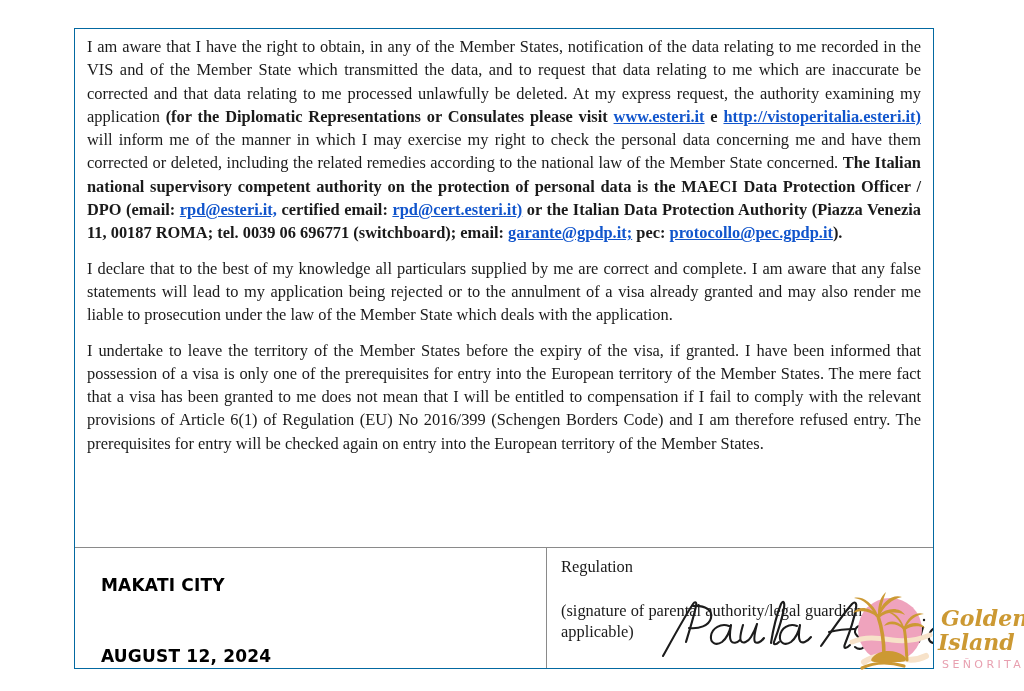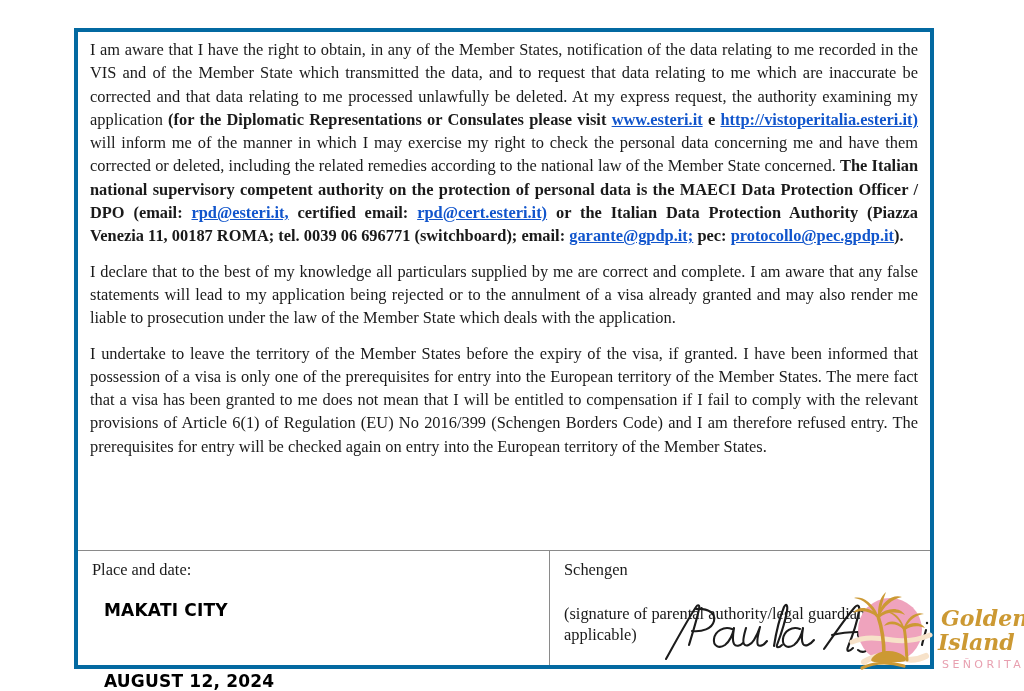--- a/index.html
+++ b/index.html
@@ -20,21 +20,21 @@
     background: #ffffff;
   }
 
   
   #doc-frame {
     position: absolute;
     left: 74px;
     top: 28px;
     width: 860px;
     height: 641px;
-    border: 4px solid #0369a1;
+    border: 1px solid #0369a1;
     background: #ffffff;
   }
 
   
   #declaration-body {
     position: absolute;
     left: 0;
     top: 0;
     right: 0;
     height: 519px;
@@ -143,27 +143,26 @@
 
     <div id="declaration-body">
       <p class="para"><span>I am aware that I have the right to obtain, in any of the Member States, notification of the data relating to me recorded in the VIS and of the Member State which transmitted the data, and to request that data relating to me which are inaccurate be corrected and that data relating to me processed unlawfully be deleted. At my express request, the authority examining my application </span><b>(for the Diplomatic Representations or Consulates please visit </b><a class="doc-link" href="#">www.esteri.it</a><b> e </b><a class="doc-link" href="#">http://vistoperitalia.esteri.it)</a><span> will inform me of the manner in which I may exercise my right to check the personal data concerning me and have them corrected or deleted, including the related remedies according to the national law of the Member State concerned. </span><b>The Italian national supervisory competent authority on the protection of personal data is the MAECI Data Protection Officer / DPO (email: </b><a class="doc-link" href="#">rpd@esteri.it,</a><b> certified email: </b><a class="doc-link" href="#">rpd@cert.esteri.it)</a><b> or the Italian Data Protection Authority (Piazza Venezia 11, 00187 ROMA; tel. 0039 06 696771 (switchboard); email: </b><a class="doc-link" href="#">garante@gpdp.it;</a><b> pec: </b><a class="doc-link" href="#">protocollo@pec.gpdp.it</a><b>).</b></p>
       <p class="para"><span>I declare that to the best of my knowledge all particulars supplied by me are correct and complete. I am aware that any false statements will lead to my application being rejected or to the annulment of a visa already granted and may also render me liable to prosecution under the law of the Member State which deals with the application.</span></p>
       <p class="para"><span>I undertake to leave the territory of the Member States before the expiry of the visa, if granted. I have been informed that possession of a visa is only one of the prerequisites for entry into the European territory of the Member States. The mere fact that a visa has been granted to me does not mean that I will be entitled to compensation if I fail to comply with the relevant provisions of Article 6(1) of Regulation (EU) No 2016/399 (Schengen Borders Code) and I am therefore refused entry. The prerequisites for entry will be checked again on entry into the European territory of the Member States.</span></p>
     </div>
 
     <div id="signature-row">
 
       <div id="place-date-cell">
-        <div class="cell-label">Place and date:</div>
         <div class="filled-value" id="place-value">MAKATI CITY</div>
         <div class="filled-value">AUGUST 12, 2024</div>
       </div>
 
       <div id="signature-cell">
-        <div class="cell-label">Schengen</div>
+        <div class="cell-label">Regulation</div>
         <div class="paren-note">(signature of parental authority/legal guardian, if applicable)</div>
 
         <div id="signature-mark" aria-label="Paula Astoria">
           <svg width="300" height="62" viewBox="0 0 300 62" fill="none" stroke="#1c1c1c" stroke-width="2.1" stroke-linecap="round" stroke-linejoin="round">
 
             <path d="M8 58 C18 40 30 18 38 6 C40 3 42 4 41 8 C39 18 34 34 31 44"></path>
             <path d="M38 8 C50 7 58 12 56 20 C54 28 44 31 34 30"></path>
 
             <path d="M74 28 C66 25 57 30 56 38 C55 45 61 48 67 44 C72 40 75 32 76 27 C75 33 74 40 76 43 C78 46 82 45 85 42"></path>
 

